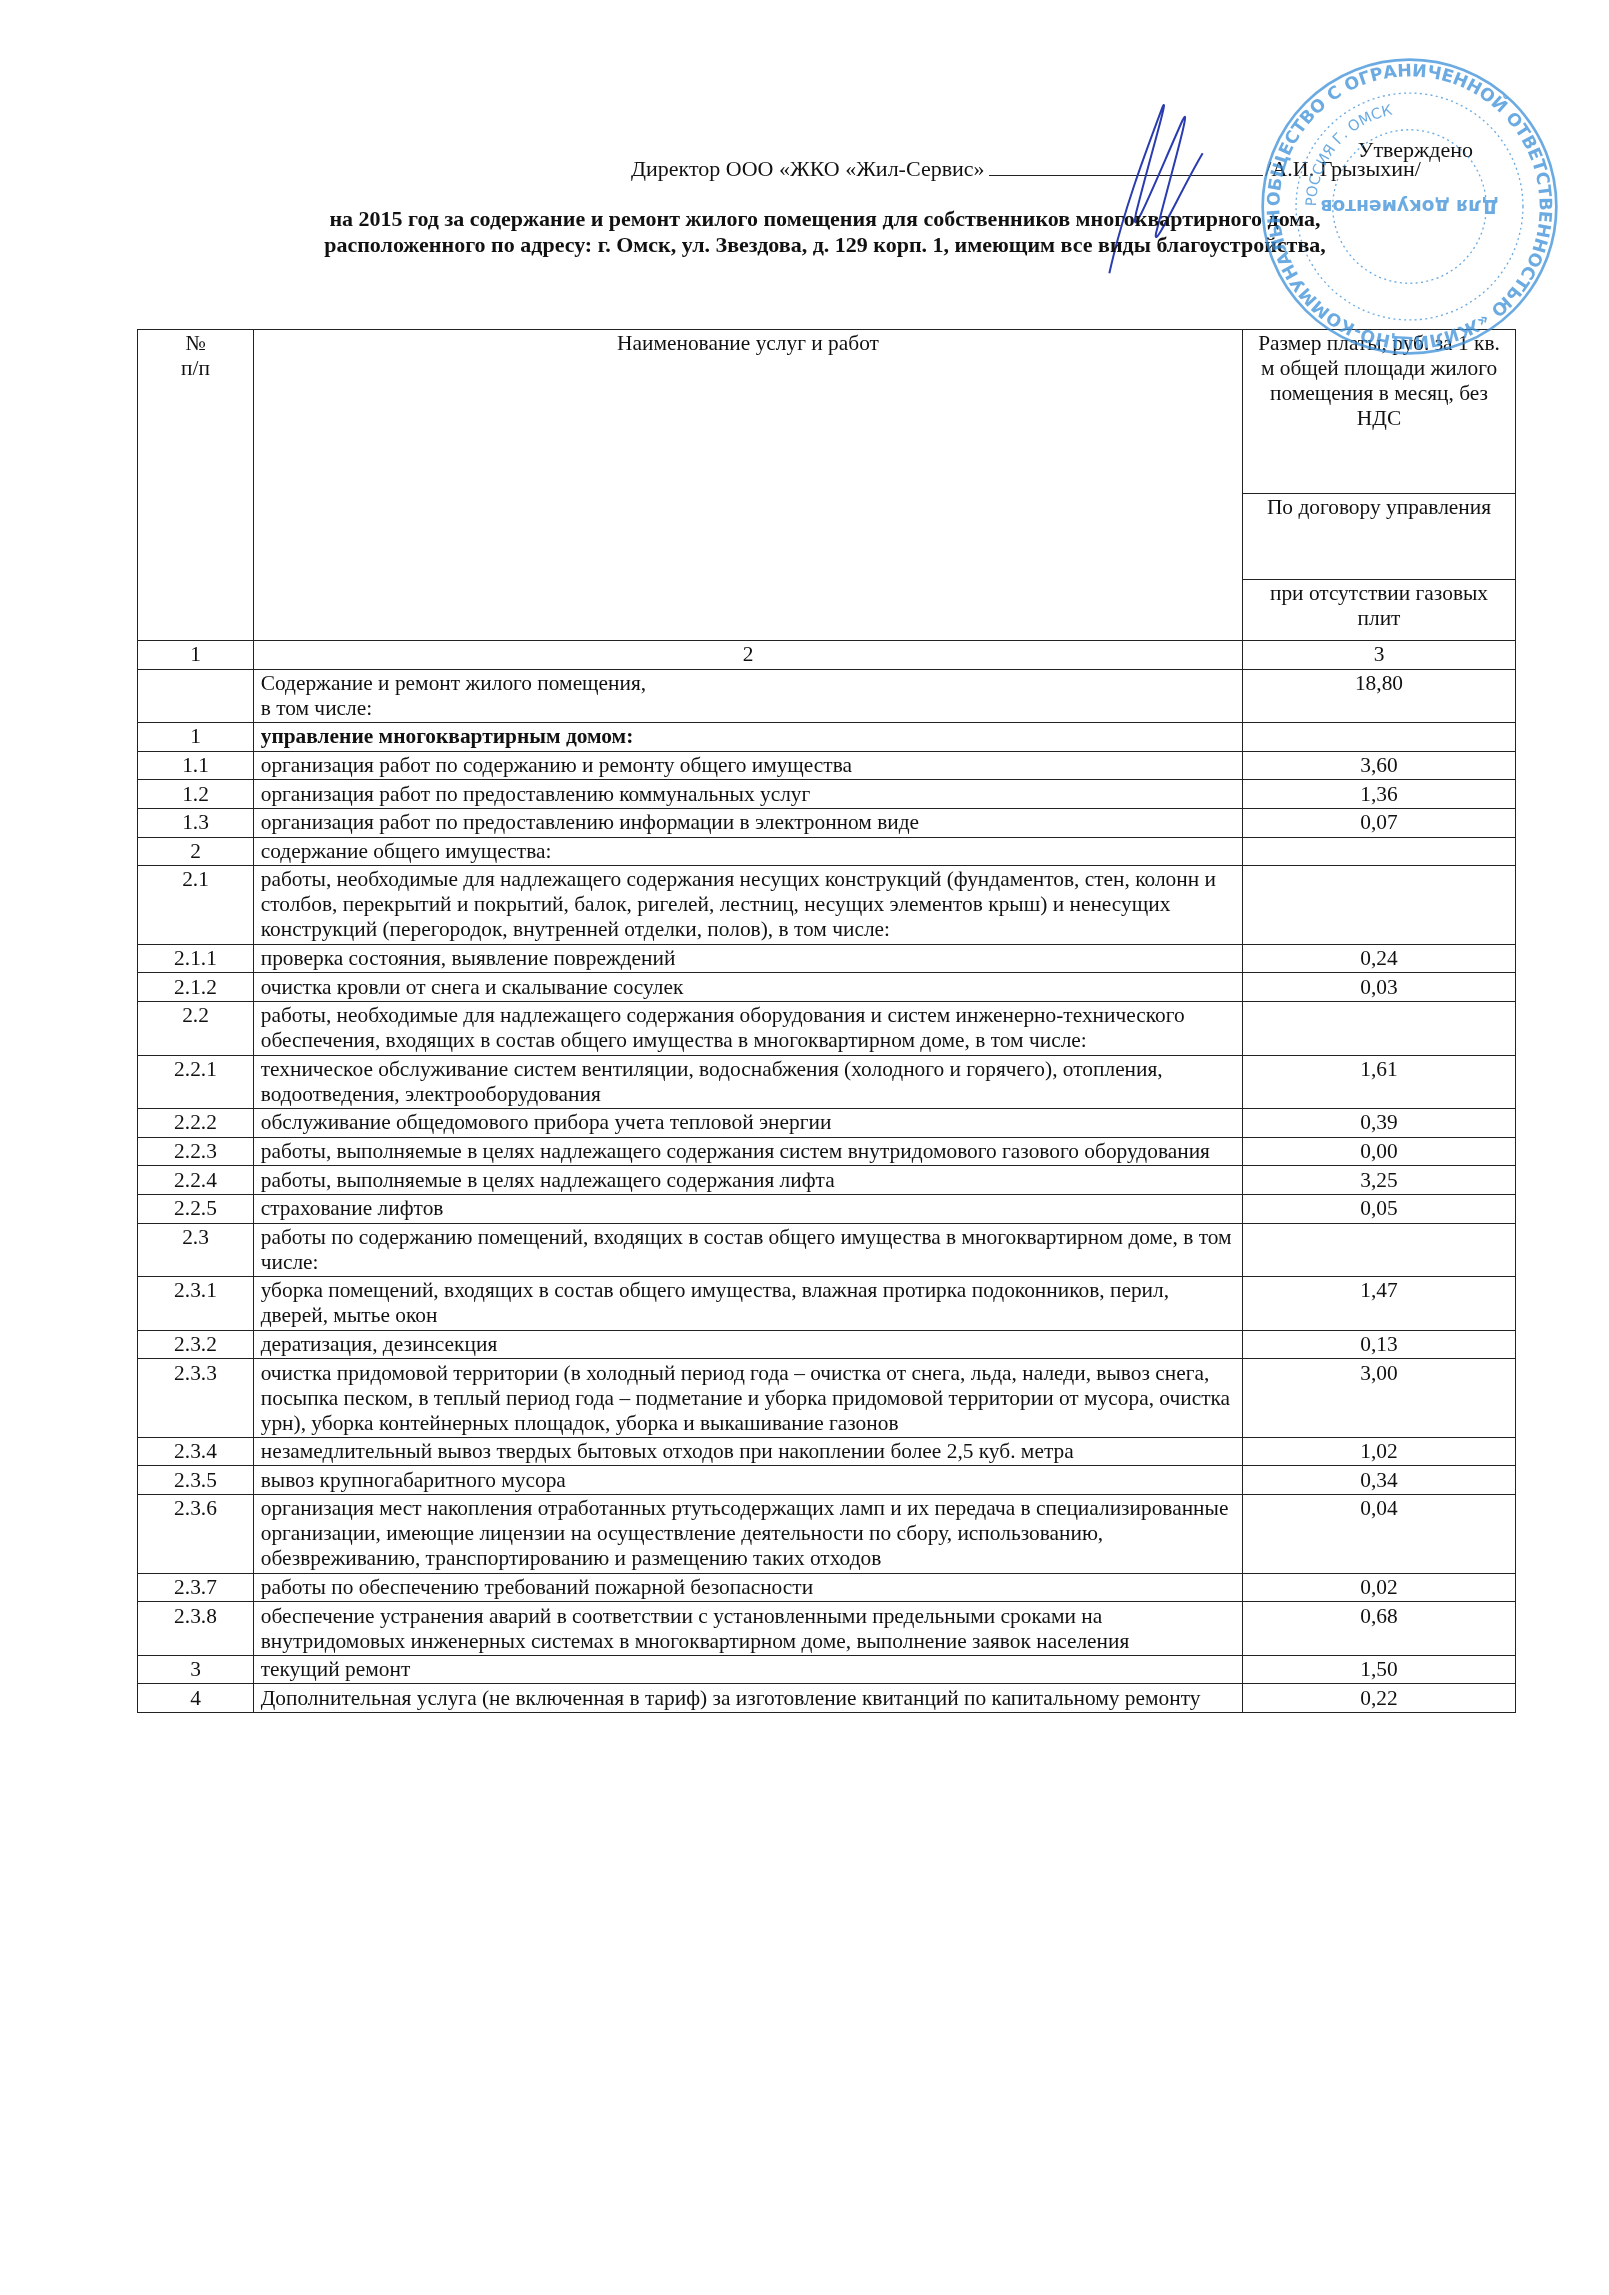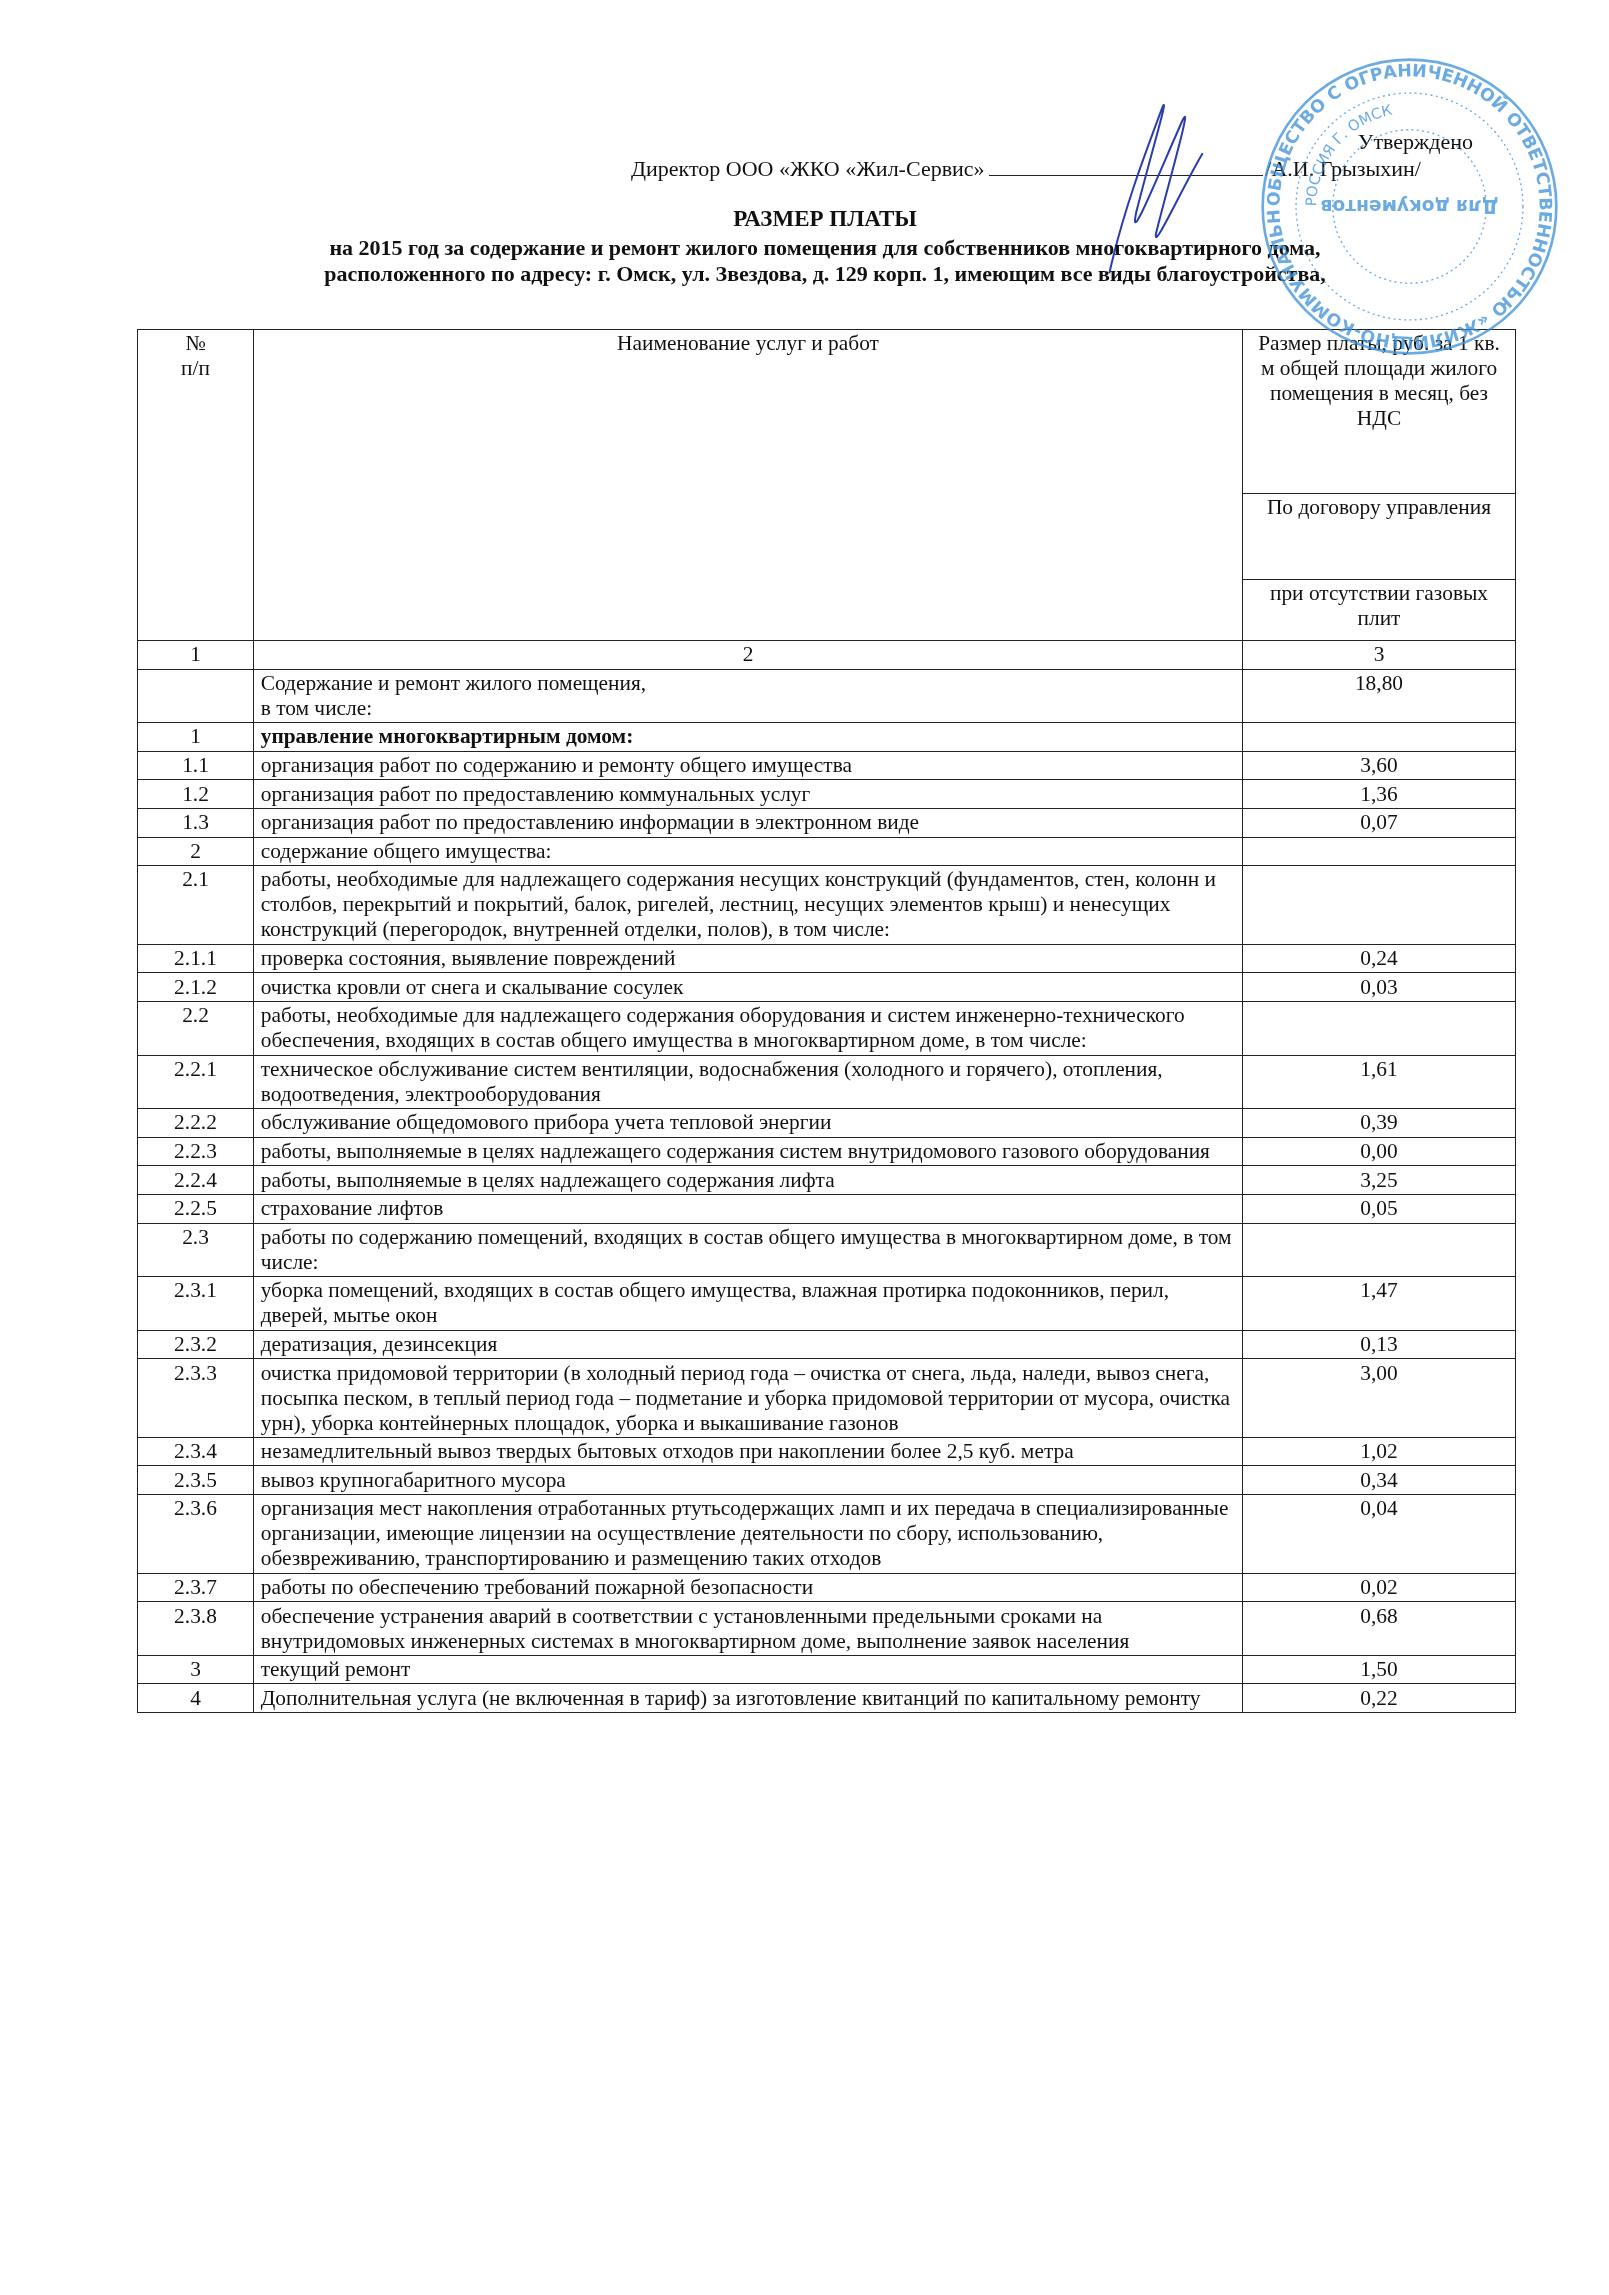--- a/index.html
+++ b/index.html
@@ -4,21 +4,21 @@
 <style>
   html, body { margin: 0; padding: 0; background: #ffffff; }
   body {
     width: 1609px; height: 2295px; position: relative; overflow: hidden;
     font-family: "Liberation Serif", "DejaVu Serif", serif; color: #111;
   }
   .approve {
     position: absolute; left: 631px; top: 128px; width: 842px;
     font-size: 22px; line-height: 27px;
   }
-  .approve .approved-label { position: absolute; right: 0; top: 0; }
+  .approve .approved-label { position: absolute; right: 0; top: 8px; }
   .approve .director-line { position: absolute; left: 0; top: 27px; white-space: nowrap; }
   .approve .sign-line {
     display: inline-block; width: 274px; border-bottom: 1.3px solid #222;
     vertical-align: baseline; margin: 0 2.7px 0 4px; height: 17.4px;
   }
   .title-block {
     position: absolute; left: 137px; top: 206px; width: 1376px;
     text-align: center; font-weight: bold; font-size: 22px; line-height: 26px;
   }
   .title-block .title-main { font-size: 23px; margin-bottom: 2.7px; }
@@ -52,21 +52,20 @@
   <div class="director-line">
     <span>Директор  ООО «ЖКО «Жил-Сервис»</span><span class="sign-line"></span><span>/А.И. Грызыхин/</span>
   </div>
 </div>
 
 <svg class="signature" viewBox="0 0 230 300">
   <path d="M60 290 C 80 200, 110 120, 140 40 C 150 20, 120 120, 100 200 C 90 250, 130 150, 170 60 C 185 30, 150 150, 130 230 C 125 260, 170 160, 200 110" fill="none" stroke="#2a3cb0" stroke-width="3"></path>
 </svg>
 
 <div class="title-block">
-  <div class="title-main">РАЗМЕР ПЛАТЫ</div>
   <div>на 2015 год за содержание и ремонт жилого помещения для собственников многоквартирного дома,</div>
   <div>расположенного по адресу: г. Омск, ул. Звездова, д. 129 корп. 1, имеющим все виды благоустройства,</div>
 </div>
 
 <table class="fees">
   <colgroup>
       <col class="c-num">
       <col class="c-name">
       <col class="c-val">
     </colgroup>

